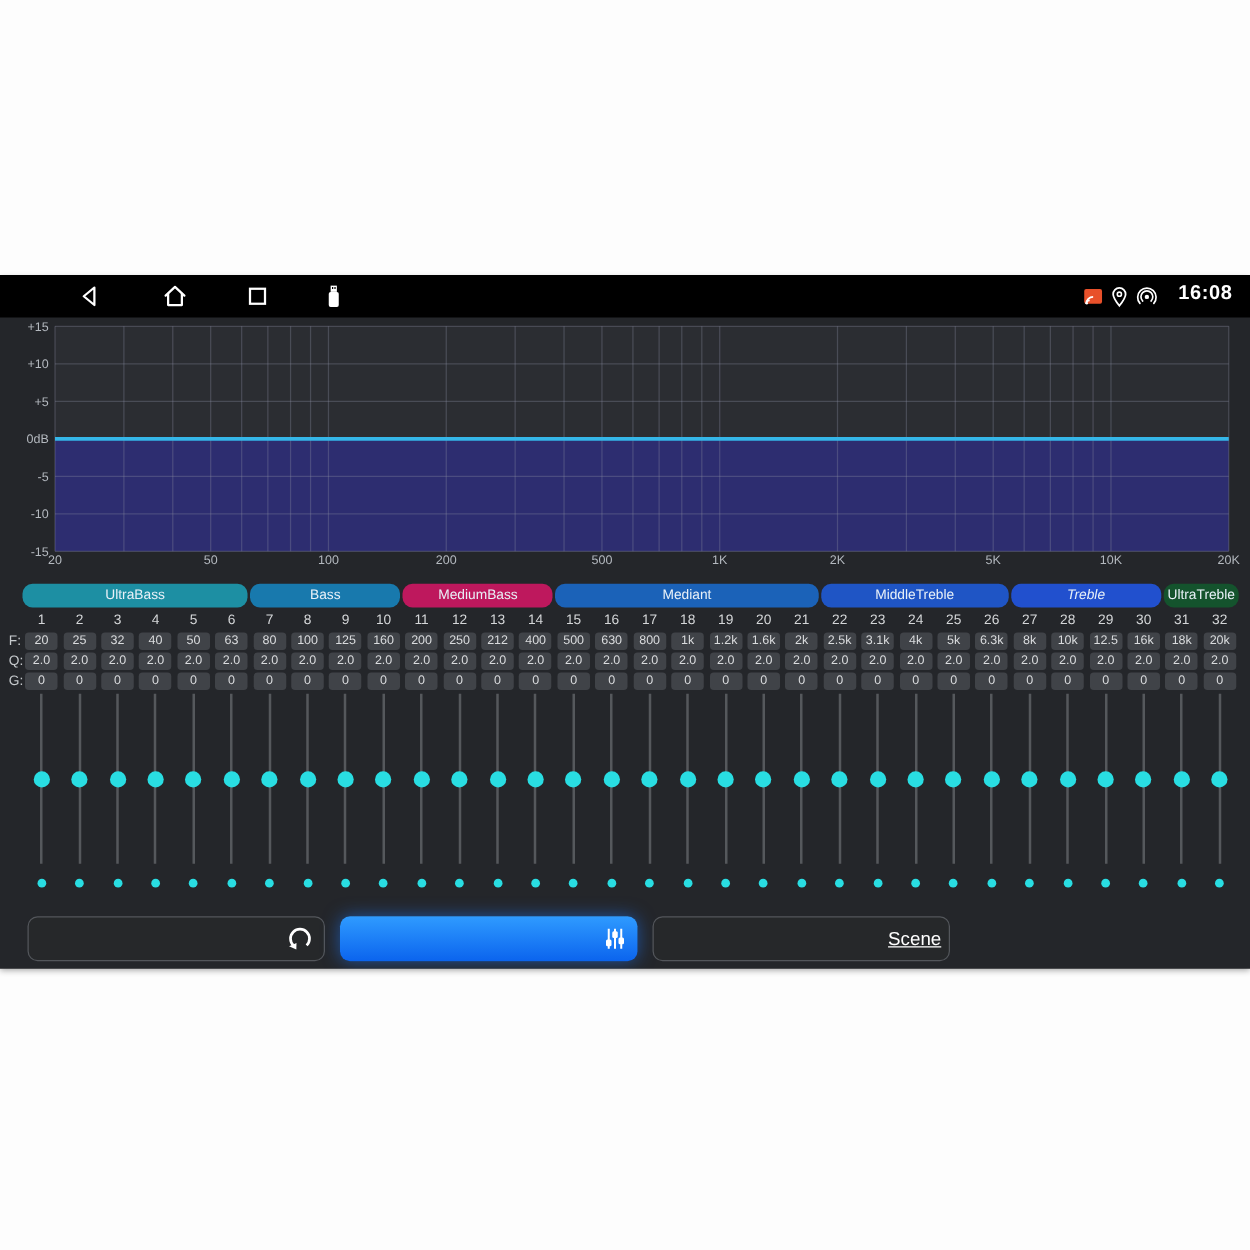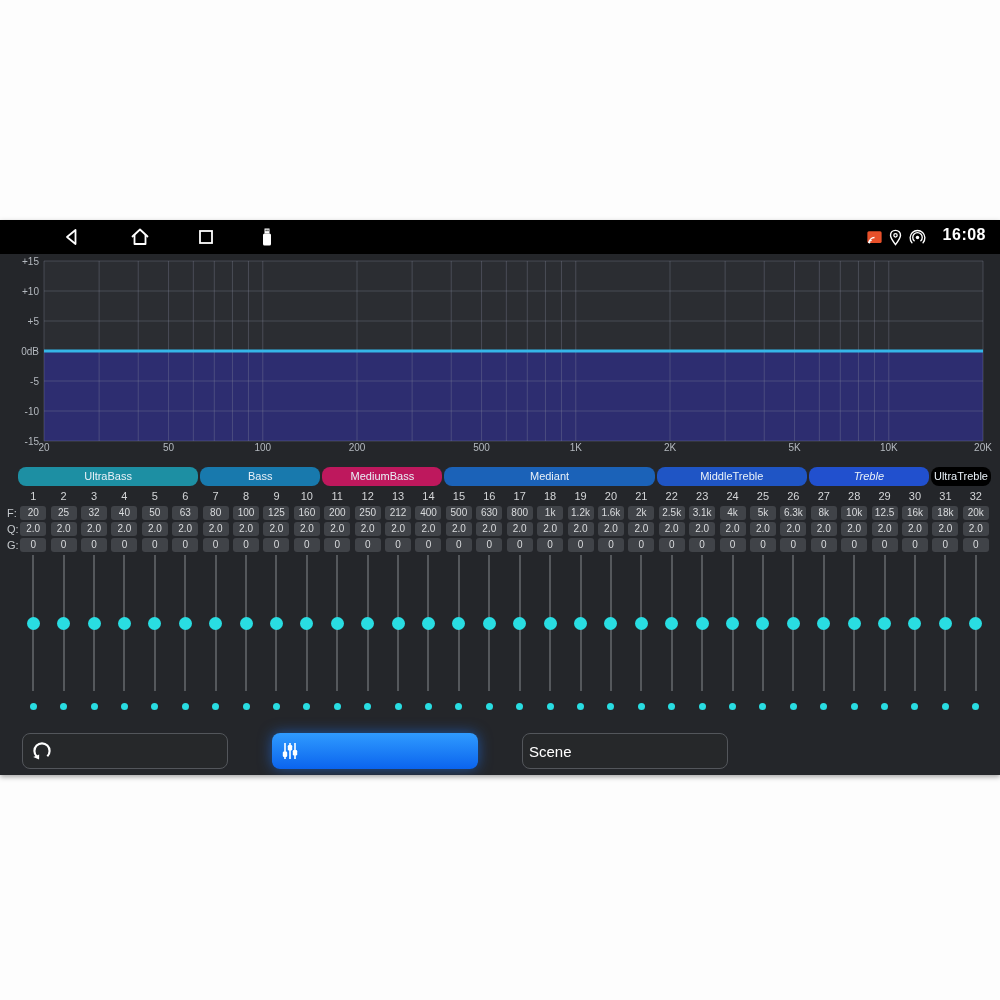--- a/index.html
+++ b/index.html
@@ -43,24 +43,25 @@
   }
   .slider{position:relative;width:100%;height:136px;margin-top:3px;}
   .track{position:absolute;left:50%;top:0;width:2px;height:100%;margin-left:-1px;background:#55585c;}
   .thumb{
     position:absolute;left:50%;top:50%;width:13px;height:13px;
     margin:-6.5px 0 0 -6.5px;border-radius:50%;background:#29dde2;
   }
   .dot{width:7px;height:7px;border-radius:50%;background:#29dde2;margin-top:12px;}
   
   .btn{
-    position:absolute;top:513px;height:36px;width:206px;border-radius:8px;
+    position:absolute;top:513px;height:36px;width:238px;border-radius:8px;
     background:#26282a;border:1px solid #53565b;color:#fff;font-size:15px;
-    display:flex;align-items:center;justify-content:flex-start;box-sizing:border-box;
+    display:flex;align-items:center;justify-content:flex-end;box-sizing:border-box;
     cursor:pointer;
+    text-decoration:underline;
   }
   .btn svg{display:block;}
   .btn.active{
     background:linear-gradient(180deg,#2f9bff 0%,#0b64ee 100%);
     border:none;box-shadow:0 0 14px rgba(30,120,255,.55);
   }
 </style>
 </head>
 <body>
 
@@ -182,21 +183,21 @@
         <text x="982" y="197" text-anchor="middle" font-size="10" fill="#b4b9bf">20K</text>
       </svg></div>
 
   <div class="group-row" id="group-row">
       <div class="group" style="flex-grow: 6; flex-basis: 0px; background: rgb(29, 143, 163);">UltraBass</div>
       <div class="group" style="flex-grow: 4; flex-basis: 0px; background: rgb(24, 121, 173);">Bass</div>
       <div class="group" style="flex-grow: 4; flex-basis: 0px; background: #be185d;">MediumBass</div>
       <div class="group" style="flex-grow: 7; flex-basis: 0px; background: rgb(27, 98, 184);">Mediant</div>
       <div class="group" style="flex-grow: 5; flex-basis: 0px; background: rgb(31, 85, 197);">MiddleTreble</div>
       <div class="group" style="flex-grow: 4; flex-basis: 0px; background: rgb(33, 80, 206); font-style: italic;">Treble</div>
-      <div class="group" style="flex-grow: 2; flex-basis: 0px; background: #000000;">UltraTreble</div>
+      <div class="group" style="flex-grow: 2; flex-basis: 0px; background: #14532d;">UltraTreble</div>
     </div>
 
   <div class="row-label" style="top:286px">F:</div>
   <div class="row-label" style="top:302px">Q:</div>
   <div class="row-label" style="top:318px">G:</div>
 
   <div class="bands-strip" id="bands-strip">
       <div class="band-col">
         <div class="band-num">1</div>
         <div class="val-box">20</div>

